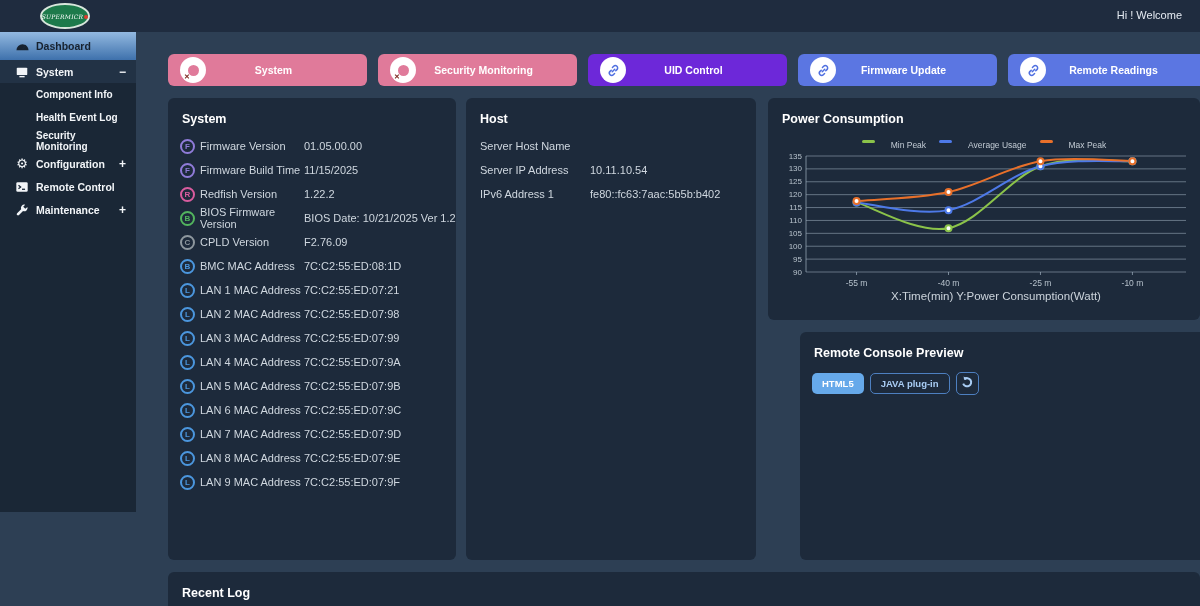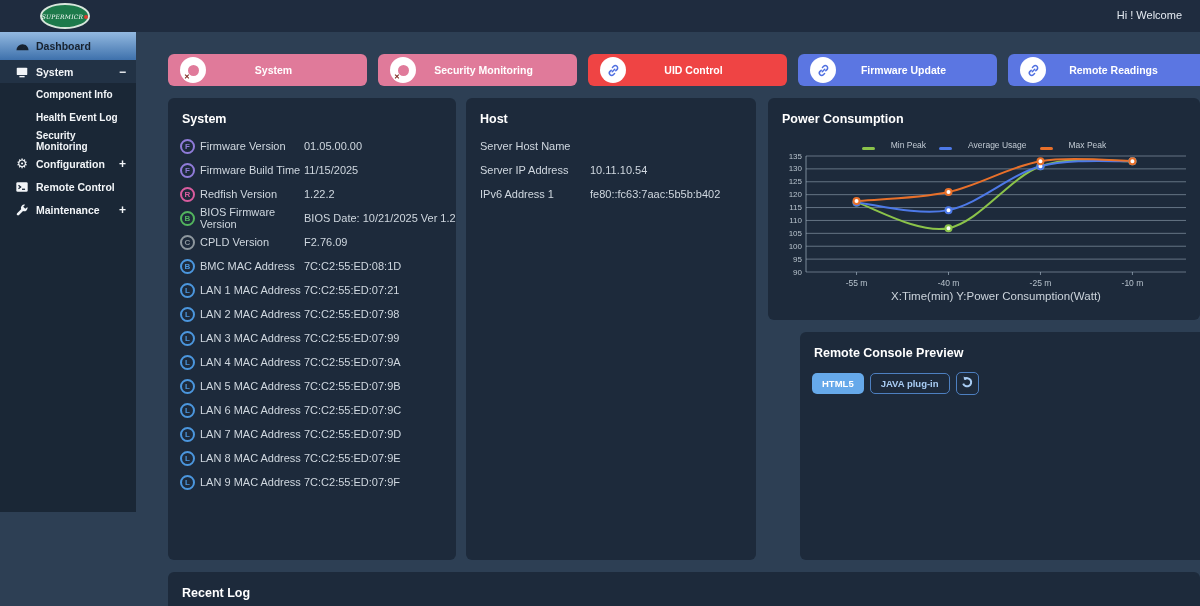--- a/index.html
+++ b/index.html
@@ -55,21 +55,21 @@
   .badge { width:15px; height:15px; border:2px solid; border-radius:50%; font-size:8px; font-weight:bold;
            display:flex; align-items:center; justify-content:center; margin-right:5px; flex:0 0 15px; }
   .row-label { color:#cfd7df; font-size:11px; width:104px; flex:0 0 104px; }
   .row-value { color:#cfd7df; font-size:11px; white-space:nowrap; }
   .p-host .row { padding:0 14px; }
   .p-host .row-label { width:110px; flex:0 0 110px; }
 
   
   .legend { position:absolute; left:0; top:42px; width:100%; display:flex; justify-content:center;
             align-items:center; gap:13px; }
-  .leg-item { display:flex; align-items:flex-end; gap:16px; color:#c2cbd4; font-size:8.5px; }
+  .leg-item { display:flex; align-items:flex-start; gap:16px; color:#c2cbd4; font-size:8.5px; }
   .leg-dash { width:13px; height:3px; border-radius:2px; }
   .chart-svg { position:absolute; left:8px; top:52px; }
 
   
   .console-btns { display:flex; align-items:center; gap:6px; margin:12px 0 0 12px; }
   .btn-fill { background:#66a9ea; color:#fff; font-size:9.5px; font-weight:bold; border:none;
               border-radius:5px; padding:5px 10px; cursor:pointer; }
   .btn-line { background:transparent; color:#a9cdf4; font-size:9.5px; font-weight:bold;
               border:1.5px solid #4d7fc0; border-radius:5px; padding:4px 10px; cursor:pointer; }
   .btn-refresh { width:23px; height:23px; background:transparent; border:1.5px solid #4d7fc0;
@@ -160,21 +160,21 @@
         </div>
     <div class="tab-label">System</div>
   </div>
       <div class="tab" style="background: rgb(224, 122, 154);">
     <div class="tab-ic">
           <div class="donut" style="background:#e07a9a"></div>
           <span class="xmark">✕</span>
         </div>
     <div class="tab-label">Security Monitoring</div>
   </div>
-      <div class="tab" style="background: #ef4444;">
+      <div class="tab" style="background: #6d28d9;">
     <div class="tab-ic">
           <svg width="15" height="15" viewBox="0 0 20 20">
             <g stroke="#4f6fe0" stroke-width="2" fill="none" stroke-linecap="round">
               <path d="M8.3 11.7 L11.7 8.3"></path>
               <path d="M7 9.6 L5.4 11.2 a3.1 3.1 0 0 0 4.4 4.4 L11.4 14"></path>
               <path d="M13 10.4 L14.6 8.8 a3.1 3.1 0 0 0 -4.4 -4.4 L8.6 6"></path>
             </g>
           </svg>
         </div>
     <div class="tab-label">UID Control</div>

